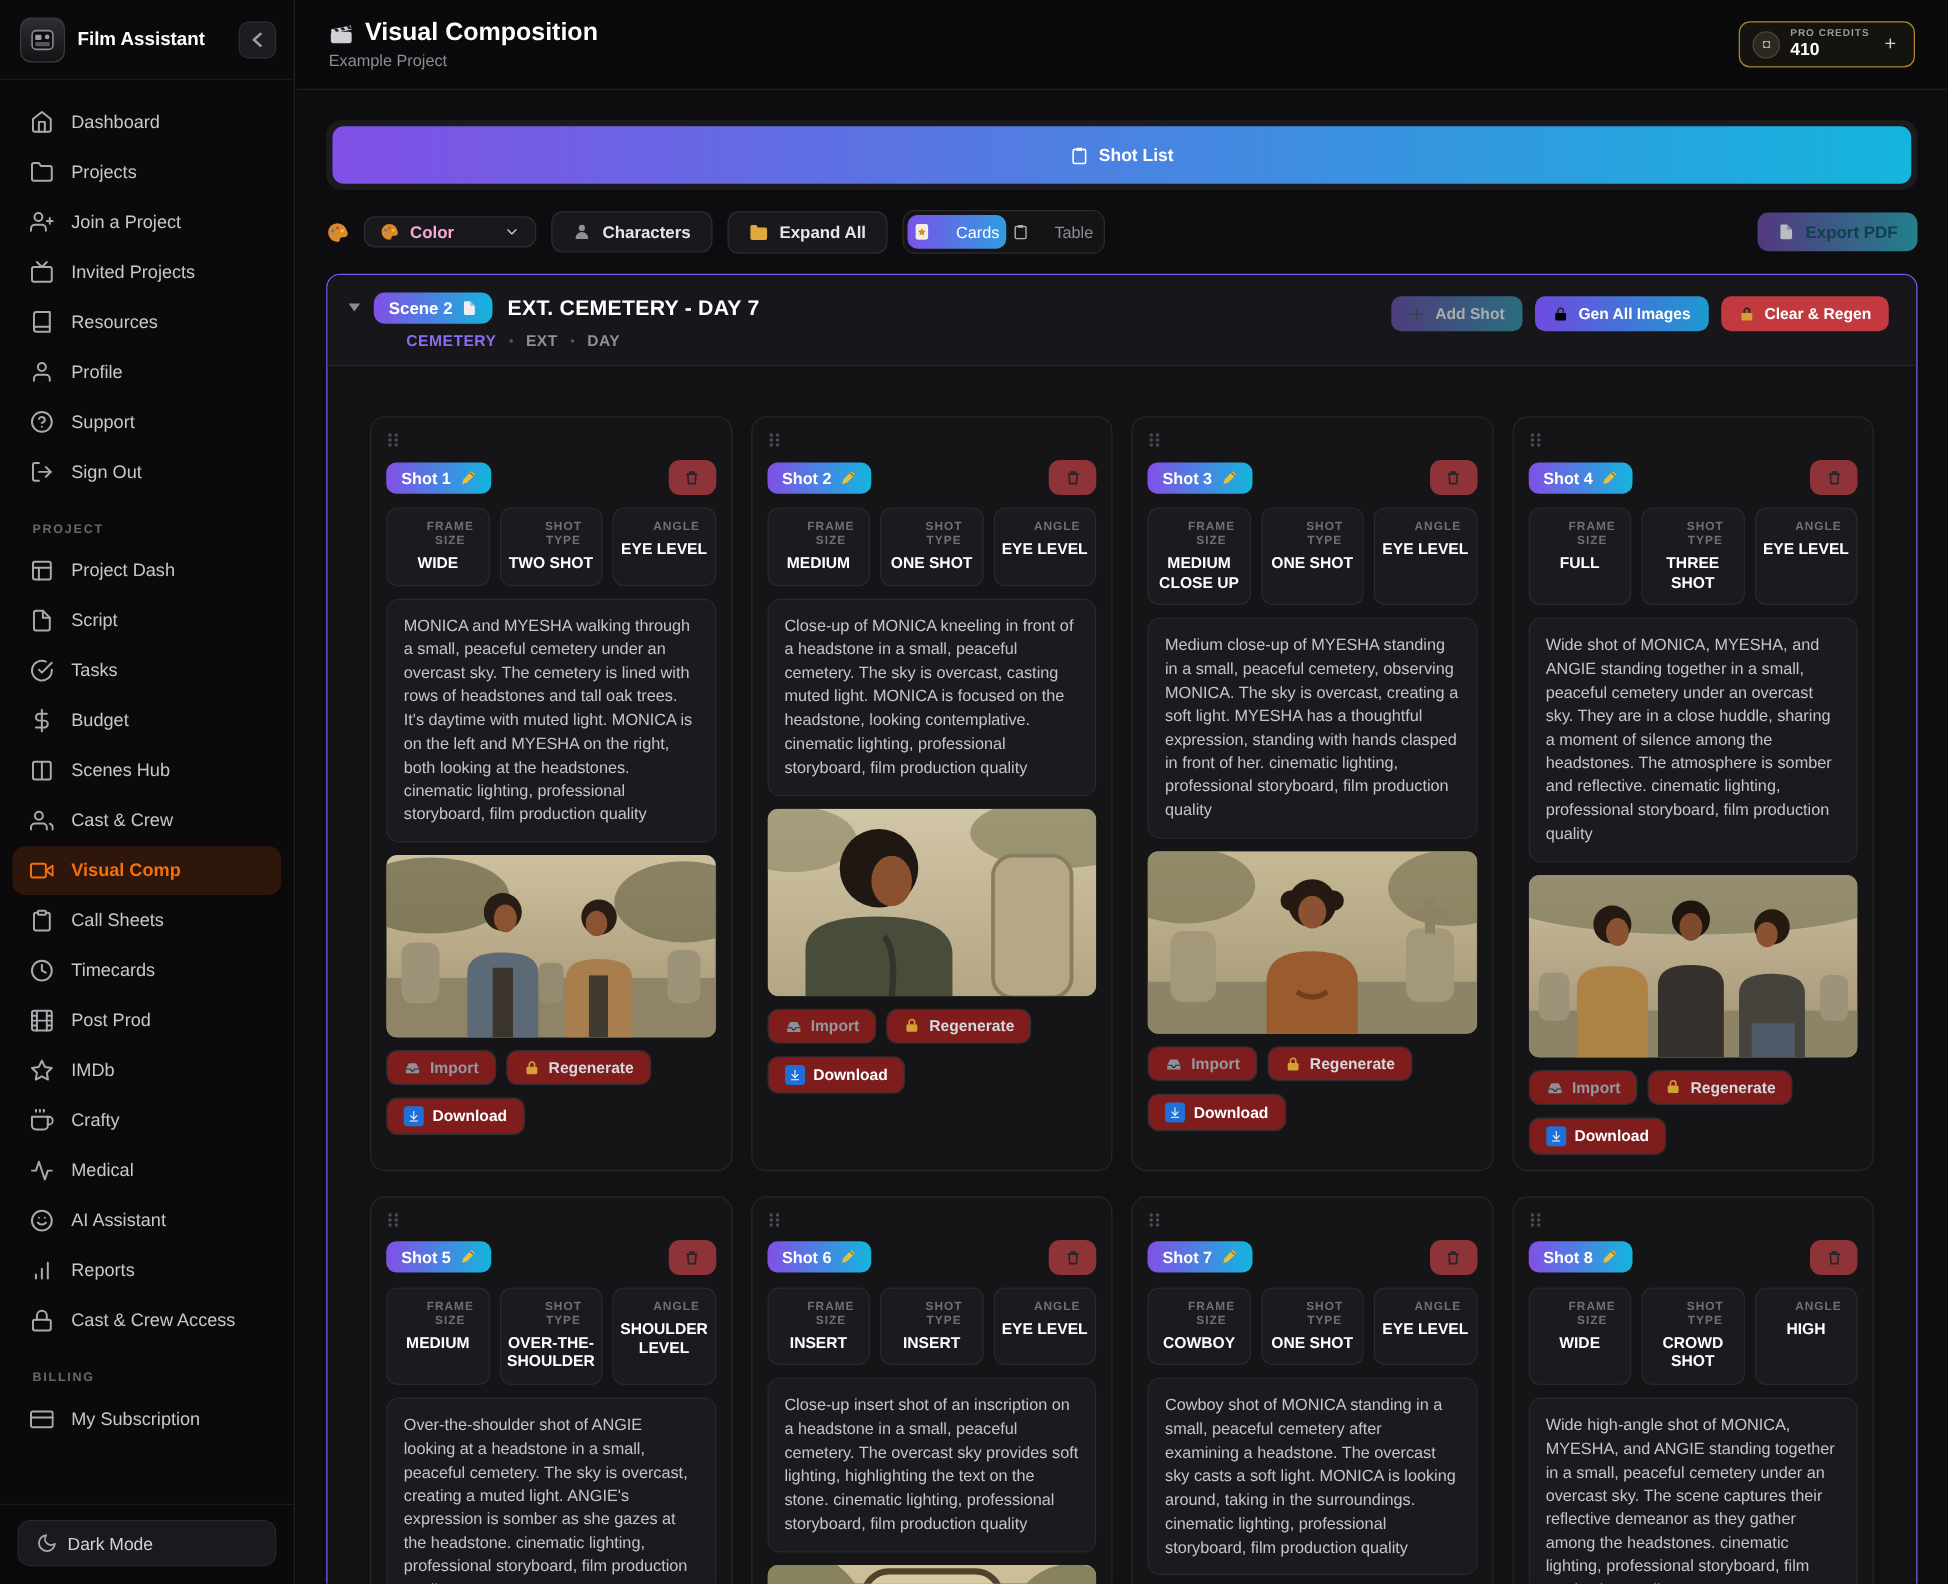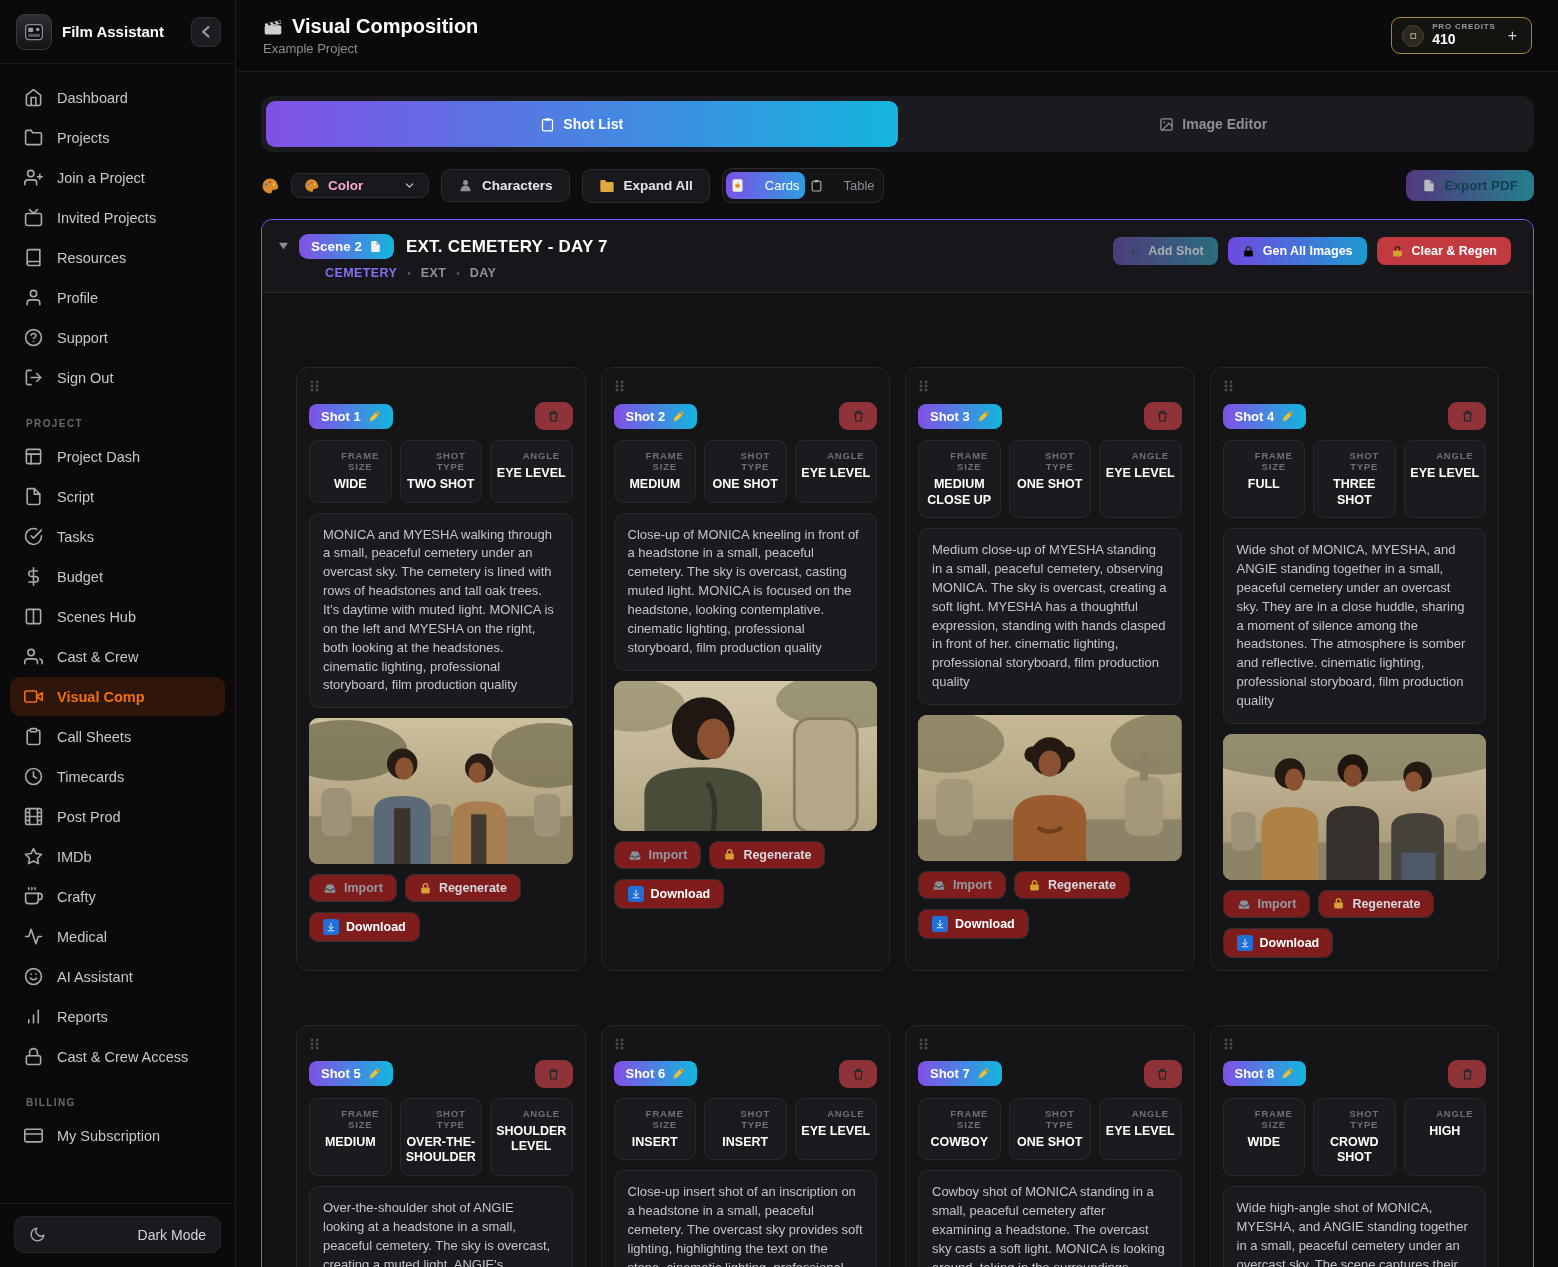--- a/index.html
+++ b/index.html
@@ -19,21 +19,21 @@
   .nav { padding:14px 10px 0 10px; flex:1; }
   .nav-item { display:flex; align-items:center; gap:14px; padding:10px 14px; border-radius:10px;
     color:#c8c8cd; font-size:14.5px; cursor:pointer; margin-bottom:1px; }
   .nav-item .nicon { width:19px; height:19px; color:#a9a9b0; flex:none; display:flex; }
   .nav-item.active { background:rgba(234,88,12,.16); color:#f2700d; font-weight:bold; }
   .nav-item.active .nicon { color:#f2700d; }
   .section-label { font-size:10px; letter-spacing:1.4px; color:#67676e; font-weight:bold;
     padding:20px 16px 8px 16px; }
   .darkmode-wrap { padding:12px 14px 14px 14px; border-top:1px solid #1a1a1e; }
   .darkmode-btn { display:flex; align-items:center; gap:8px; background:#1a1a1e; border:1px solid #26262b;
-    border-radius:10px; padding:9px 14px; font-size:14px; color:#d2d2d7; cursor:pointer;justify-content:space-between; }
+    border-radius:10px; padding:9px 14px; font-size:14px; color:#d2d2d7; cursor:pointer; }
 
   
   .main { position:fixed; left:237px; top:0; width:1321px; height:1267px; background:#0d0d0f; overflow:hidden; }
   .main-header { height:72px; display:flex; align-items:center; justify-content:space-between;
     padding:0 26px; background:#0a0a0c; border-bottom:1px solid #1d1d21; }
   .title-block { display:flex; flex-direction:column; gap:3px; }
   .title-row { display:flex; align-items:center; gap:9px; }
   .page-title { font-size:20px; font-weight:bold; color:#fff; }
   .page-subtitle { font-size:13px; color:#8d8d93; }
   .credits-pill { display:flex; align-items:center; gap:8px; border:1px solid #a8862c; background:#151310;
@@ -86,21 +86,21 @@
   .scene-actions { margin-left:auto; display:flex; gap:10px; align-items:center; margin-top:3px; }
   .act-btn { display:flex; align-items:center; gap:8px; border-radius:8px; padding:7px 14px; font-size:12.5px;
     font-weight:bold; cursor:pointer; }
   .add-shot { background:linear-gradient(90deg,#4e3d7c,#2a6d7e); color:#a9adb2; }
   .gen-all { background:linear-gradient(90deg,#6f4ae0,#1d9ad0); color:#fff; }
   .clear-regen { background:#c23a3f; color:#fff; }
 
   
   .cards-grid { display:grid; grid-template-columns:repeat(4,1fr); gap:20px 15px; padding:40px 34px 40px 34px; }
   .shot-card { background:#151518; border:1px solid #26262b; border-radius:12px; padding:12px;
-    display:flex; flex-direction:column; gap:10px;margin-top:34px; }
+    display:flex; flex-direction:column; gap:10px; }
   .drag-handle { color:#4c4c53; height:12px; display:flex; cursor:grab; }
   .card-head { display:flex; align-items:center; justify-content:space-between; }
   .shot-badge { display:flex; align-items:center; gap:7px; background:linear-gradient(90deg,#8150e6,#14b5dd);
     border-radius:8px; padding:5px 12px; color:#fff; font-weight:bold; font-size:13px; cursor:pointer; }
   .trash-btn { width:38px; height:28px; border-radius:9px; background:#8e3338; border:none;
     display:flex; align-items:center; justify-content:center; color:#2a2a2e; cursor:pointer; }
   .meta-row { display:flex; gap:8px; }
   .meta-box { flex:1; background:#1b1b1f; border:1px solid #28282d; border-radius:9px; padding:9px 4px;
     display:flex; flex-direction:column; gap:5px; align-items:center; text-align:center; }
   .meta-label { font-size:9.5px; letter-spacing:.8px; color:#6f6f76; font-weight:bold;padding-left:20px; }
@@ -432,28 +432,20 @@
 
   <div class="content">
 
     <div class="tabbar">
       <div class="tab active">
         <svg width="15" height="15" viewBox="0 0 24 24">
             <path d="M16 4h2a2 2 0 0 1 2 2v14a2 2 0 0 1-2 2H6a2 2 0 0 1-2-2V6a2 2 0 0 1 2-2h2" fill="none" stroke="#fff" stroke-width="2"></path>
             <rect x="8" y="2" width="8" height="4" rx="1" fill="#fff"></rect>
           </svg>
         <span>Shot List</span>
-      </div>
-      <div class="tab">
-        <svg width="15" height="15" viewBox="0 0 24 24">
-            <rect x="3" y="3" width="18" height="18" rx="2" fill="none" stroke="#8f8f96" stroke-width="2"></rect>
-            <circle cx="8.5" cy="8.5" r="1.5" fill="#8f8f96"></circle>
-            <path d="M21 15l-5-5L5 21" fill="none" stroke="#8f8f96" stroke-width="2"></path>
-          </svg>
-        <span>Image Editor</span>
       </div>
     </div>
 
     <div class="toolbar">
       <span class="palette-solo">
         <svg width="18" height="18" viewBox="0 0 24 24">
             <path d="M12 2a10 10 0 0 0 0 20c1.8 0 2.5-1 2.5-2.2 0-1.6 1.1-2.8 2.8-2.8H19a4 4 0 0 0 3-6.7A10.6 10.6 0 0 0 12 2z" fill="#d98a2b"></path>
             <circle cx="7" cy="10" r="1.6" fill="#3f76d6"></circle>
             <circle cx="12" cy="7" r="1.6" fill="#d64040"></circle>
             <circle cx="17" cy="10" r="1.6" fill="#e8d23e"></circle>

